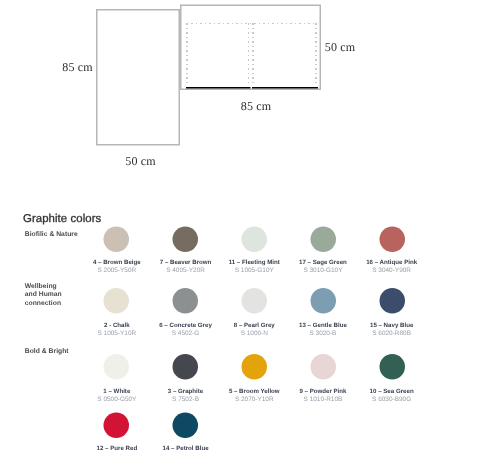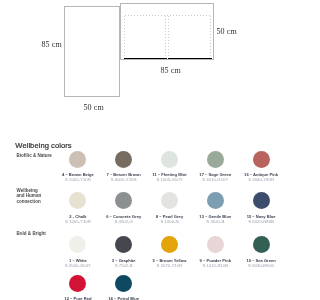--- a/index.html
+++ b/index.html
@@ -51,21 +51,21 @@
     </svg>
     <div class="baseline bl1"></div>
     <div class="baseline bl2"></div>
     <div class="dim" style="left:41.5px;top:39.6px">85 cm</div>
     <div class="dim" style="left:83.5px;top:102.5px">50 cm</div>
     <div class="dim" style="left:216.5px;top:27px">50 cm</div>
     <div class="dim" style="left:160.5px;top:65.8px">85 cm</div>
   </div>
 
   <div class="colors">
-    <div class="ctitle">Wellbeing colors</div>
+    <div class="ctitle">Graphite colors</div>
     <div id="swatch-host">
         <div class="group-name" style="top:153.3px"><span>Biofilic &amp; Nature</span></div>
         <div class="sw" style="left:69.4px;top:151.4px;background:#cbc0b3"></div>
         <div class="sw-label" style="left:77.9px;top:172.2px">4 – Brown Beige</div>
         <div class="sw-code" style="left:77.9px;top:177.2px">S 2005-Y50R</div>
         <div class="sw" style="left:115.2px;top:151.4px;background:#766d60"></div>
         <div class="sw-label" style="left:123.7px;top:172.2px">7 – Beaver Brown</div>
         <div class="sw-code" style="left:123.7px;top:177.2px">S 4005-Y20R</div>
         <div class="sw" style="left:161px;top:151.4px;background:#dee4de"></div>
         <div class="sw-label" style="left:169.5px;top:172.2px">11 – Fleeting Mint</div>

